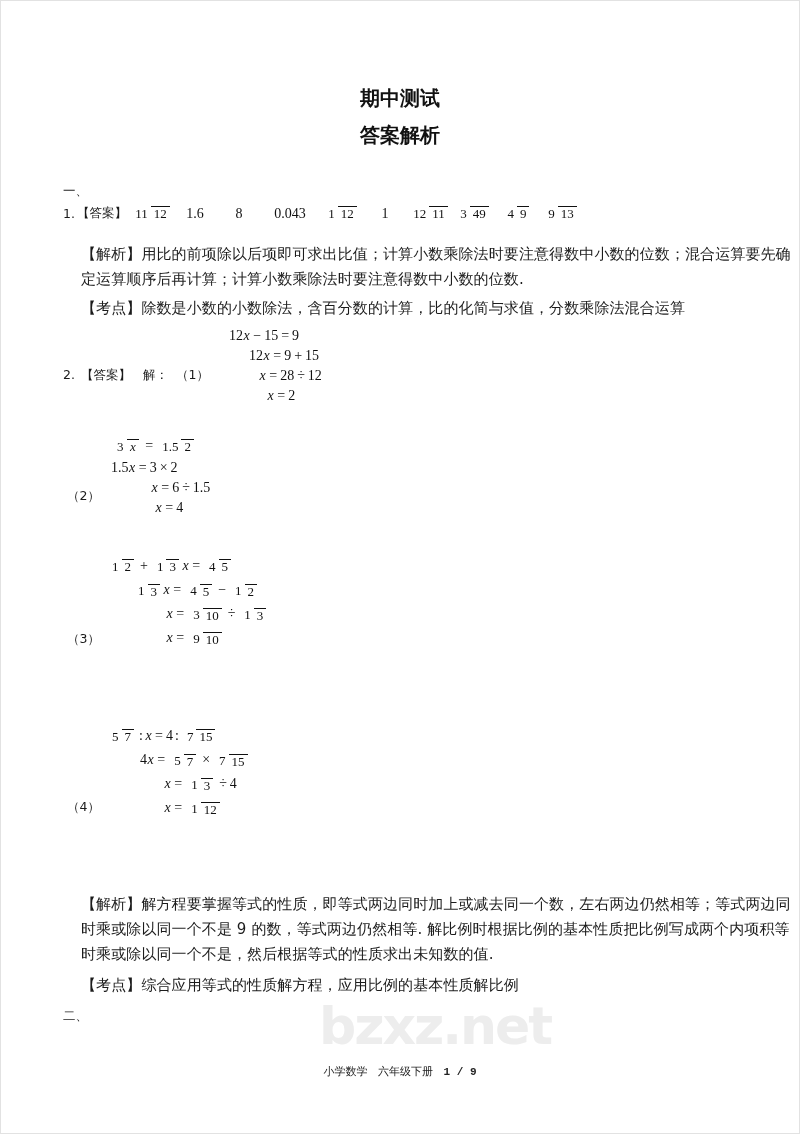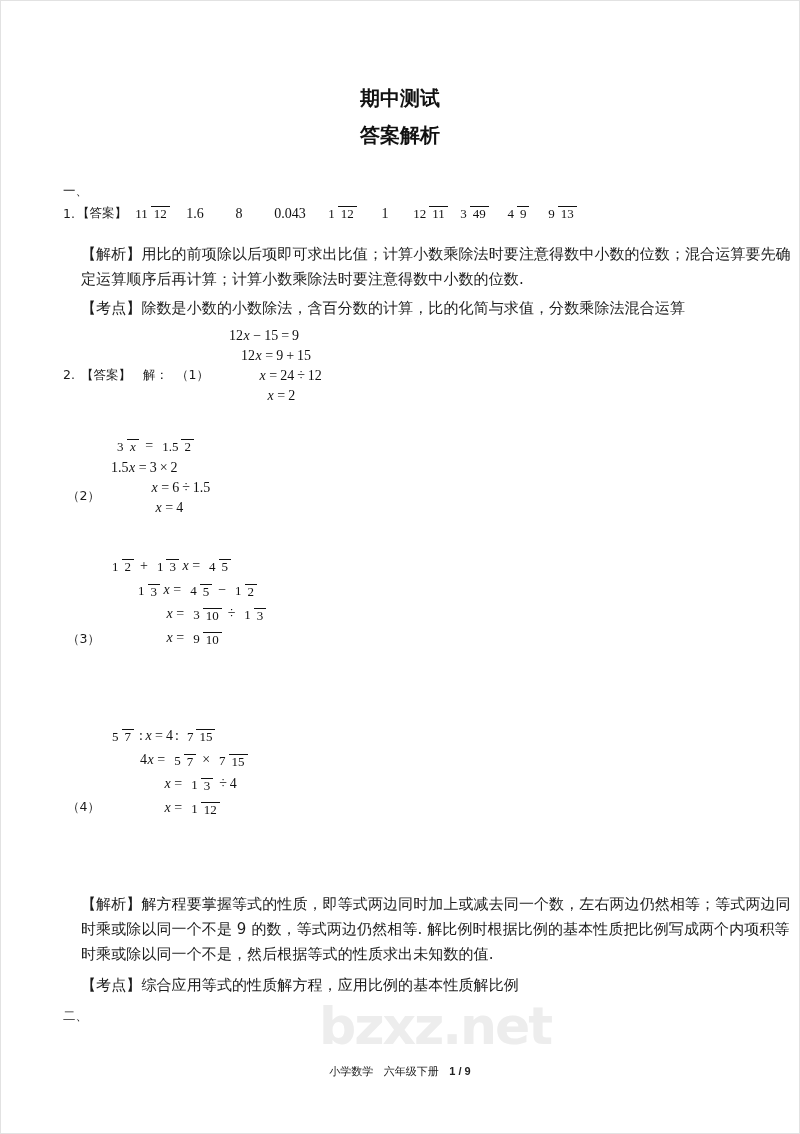--- a/index.html
+++ b/index.html
@@ -127,21 +127,21 @@
   .footer{
     position:absolute;
     left:0;right:0;
     top:1063px;
     text-align:center;
     font-family:"DejaVu Sans","Liberation Sans",sans-serif;
     font-size:11px;
     color:#222;
     z-index:3;
   }
-  .footer b{font-family:Liberation Sans, sans-serif;font-weight:bold;text-align:right;}
+  .footer b{font-family:Liberation Mono, monospace;font-weight:bold;text-align:right;}
 </style>
 </head>
 <body>
 
 <div class="page">
   <div class="sheet">
 
     <div class="watermark">bzxz.net</div>
 
     <div class="content">
@@ -223,25 +223,25 @@
 
       <div class="sol-label" style="left:62px;top:366px">2.</div>
       <div class="sol-label" style="left:80px;top:366px">【答案】</div>
       <div class="sol-label" style="left:142px;top:366px">解：</div>
       <div class="sol-label" style="left:175px;top:366px">（1）</div>
 
       <div class="steps" style="left:228px;top:327px">
         <span class="step math">
           <span>12</span><i>x</i><span class="op">−</span><span>15</span><span class="op">=</span><span>9</span>
         </span>
-        <span class="step math" style="margin-left:12px">
+        <span class="step math" style="margin-left:20px">
           <span>12</span><i>x</i><span class="op">=</span><span>9</span><span class="op">+</span><span>15</span>
         </span>
         <span class="step math" style="margin-left:30px">
-          <i>x</i><span class="op">=</span><span>24</span><span class="op">÷</span><span>12</span>
+          <i>x</i><span class="op">=</span><span>28</span><span class="op">÷</span><span>12</span>
         </span>
         <span class="step math" style="margin-left:38px">
           <i>x</i><span class="op">=</span><span>2</span>
         </span>
       </div>
 
       <div class="sol-label" style="left:66px;top:487px">（2）</div>
       <div class="steps" style="left:110px;top:437px">
         <span class="step math">
           <span class="frac">

